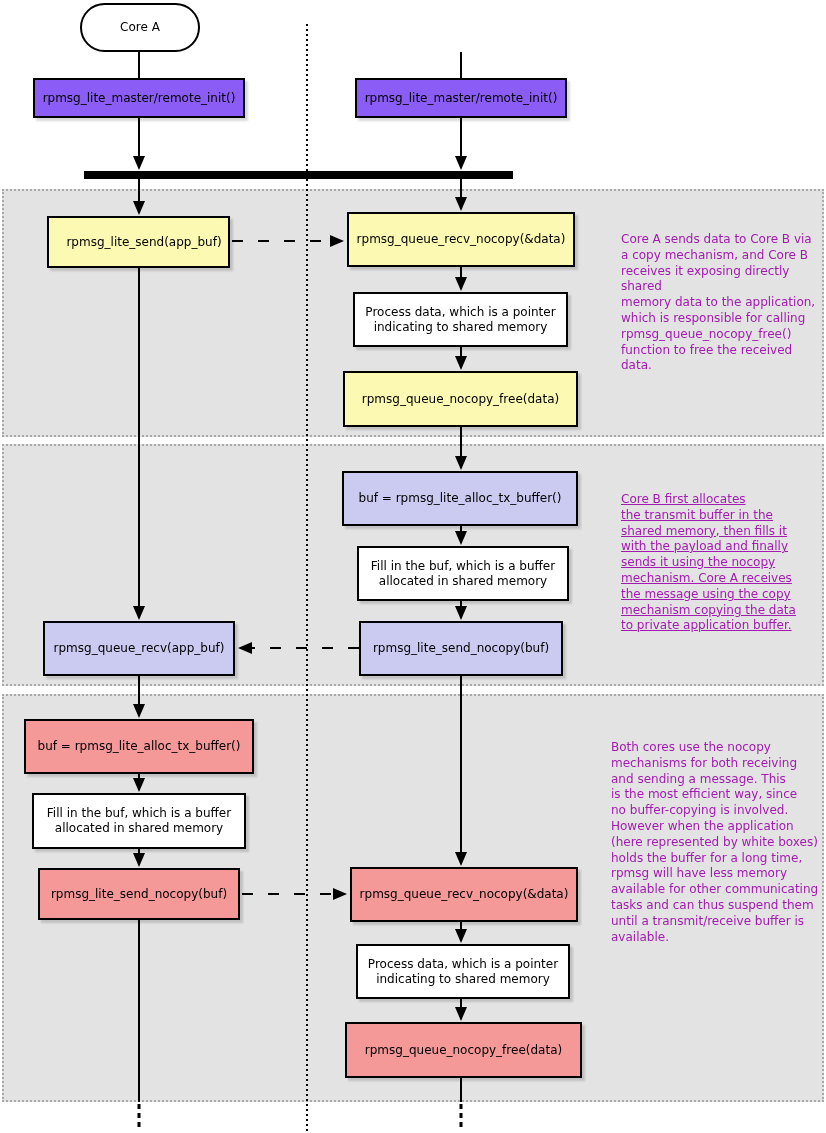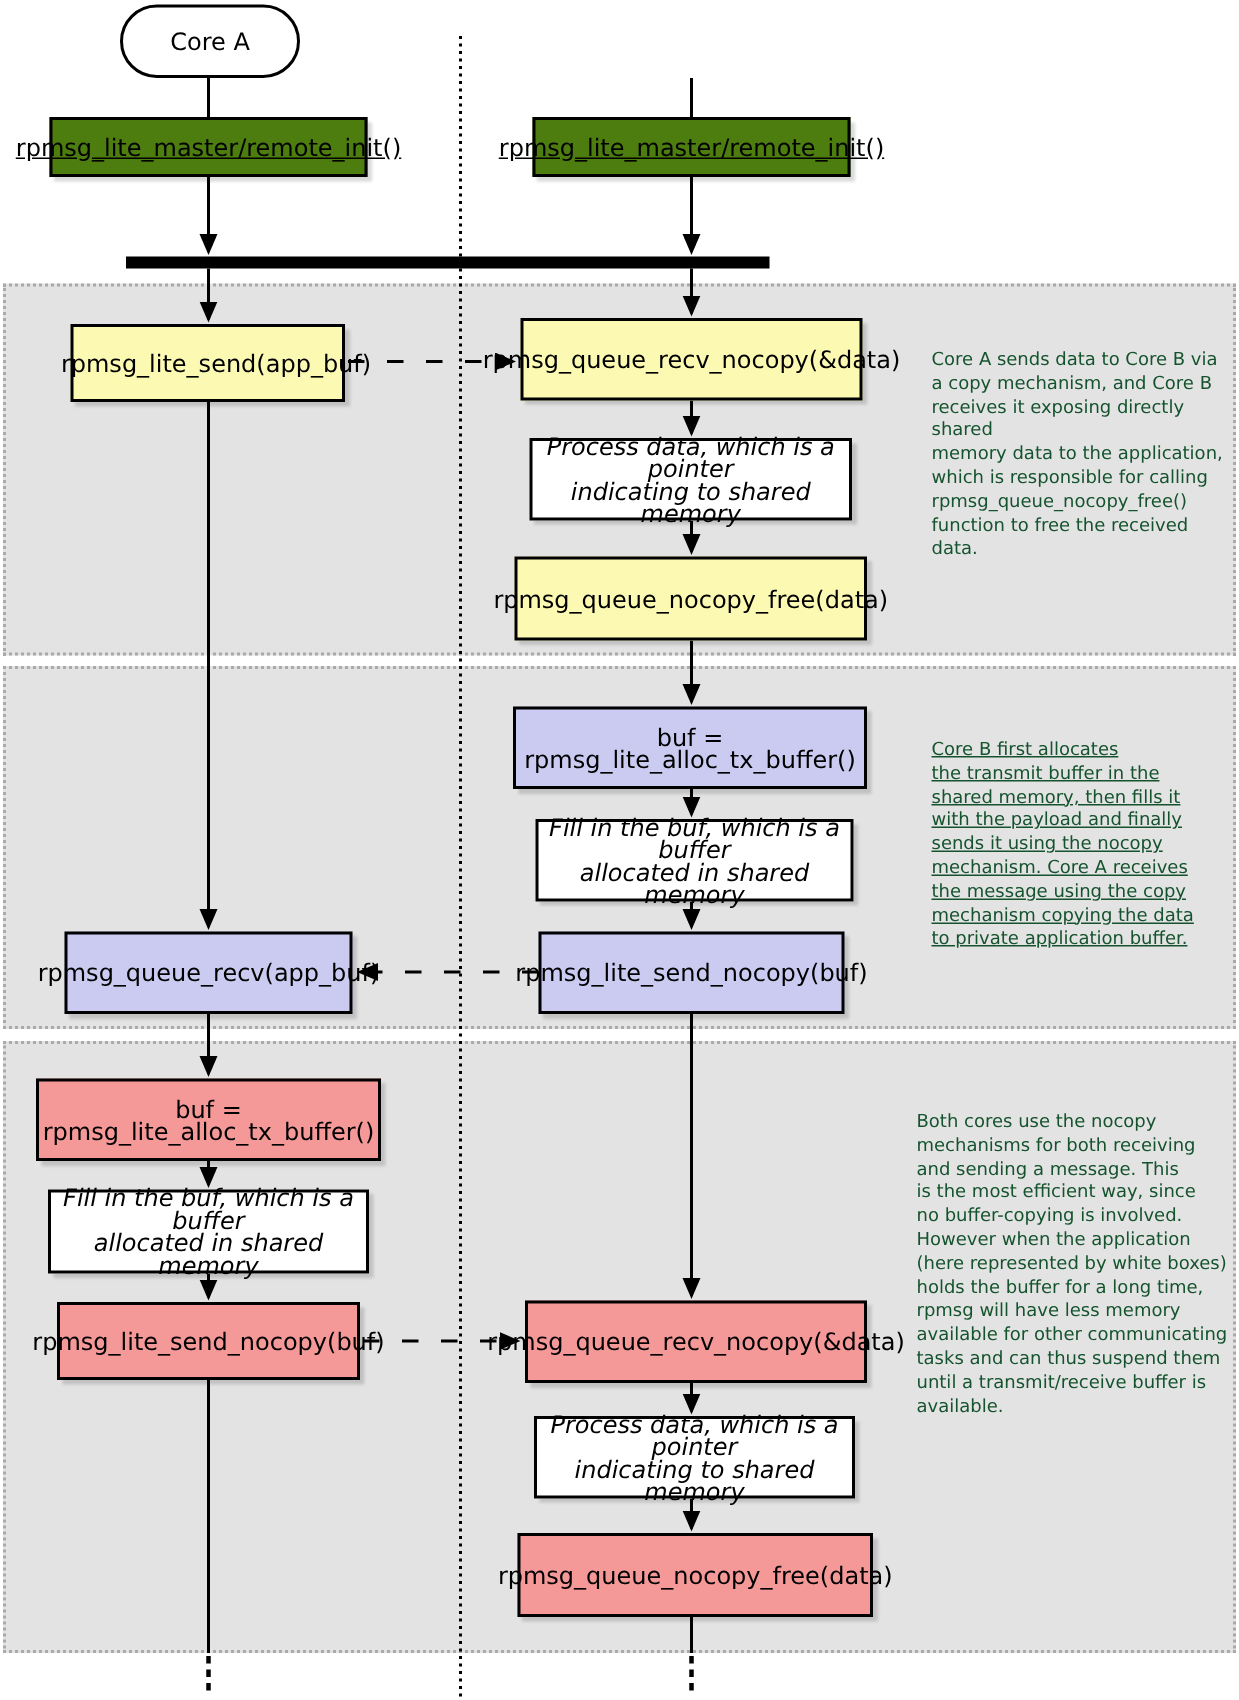--- a/index.html
+++ b/index.html
@@ -20,45 +20,45 @@
   }
   .flow-svg{
     position:absolute;left:0;top:0;z-index:2;pointer-events:none;
   }
   .node{
     position:absolute;
     display:flex;align-items:center;justify-content:center;
     text-align:center;
     border:2px solid #000;
     box-sizing:border-box;
-    font-size:16px;
+    font-size:12px;
     line-height:15px;
     z-index:3;
     background:#fff;
     box-shadow:3px 3px 2px rgba(0,0,0,0.15);
     white-space:pre-line;
     padding:2px 4px;
   }
   .stadium{
     border-radius:25px;
     background:#ffffff;
     box-shadow:none;
     z-index:3;
   }
-  .green{background:#4d7c0f;text-decoration:underline;}
+  .green{background:#8b5cf6;}
   .yellow{background:#fcf9b3;}
   .lavender{background:#cbcbf2;}
   .red{background:#f59898;}
-  .white{background:#ffffff;font-style:italic;}
+  .white{background:#ffffff;}
   .annotation{
     position:absolute;
     z-index:2;
     font-size:12px;
     line-height:15.8px;
-    color:#14532d;
+    color:#a21caf;
     white-space:pre-line;
   }
 </style>
 </head>
 <body>
 
 <div class="canvas">
 
   <div class="panel" style="top:189px;height:244px;"></div>
   <div class="panel" style="top:444px;height:238px;"></div>

